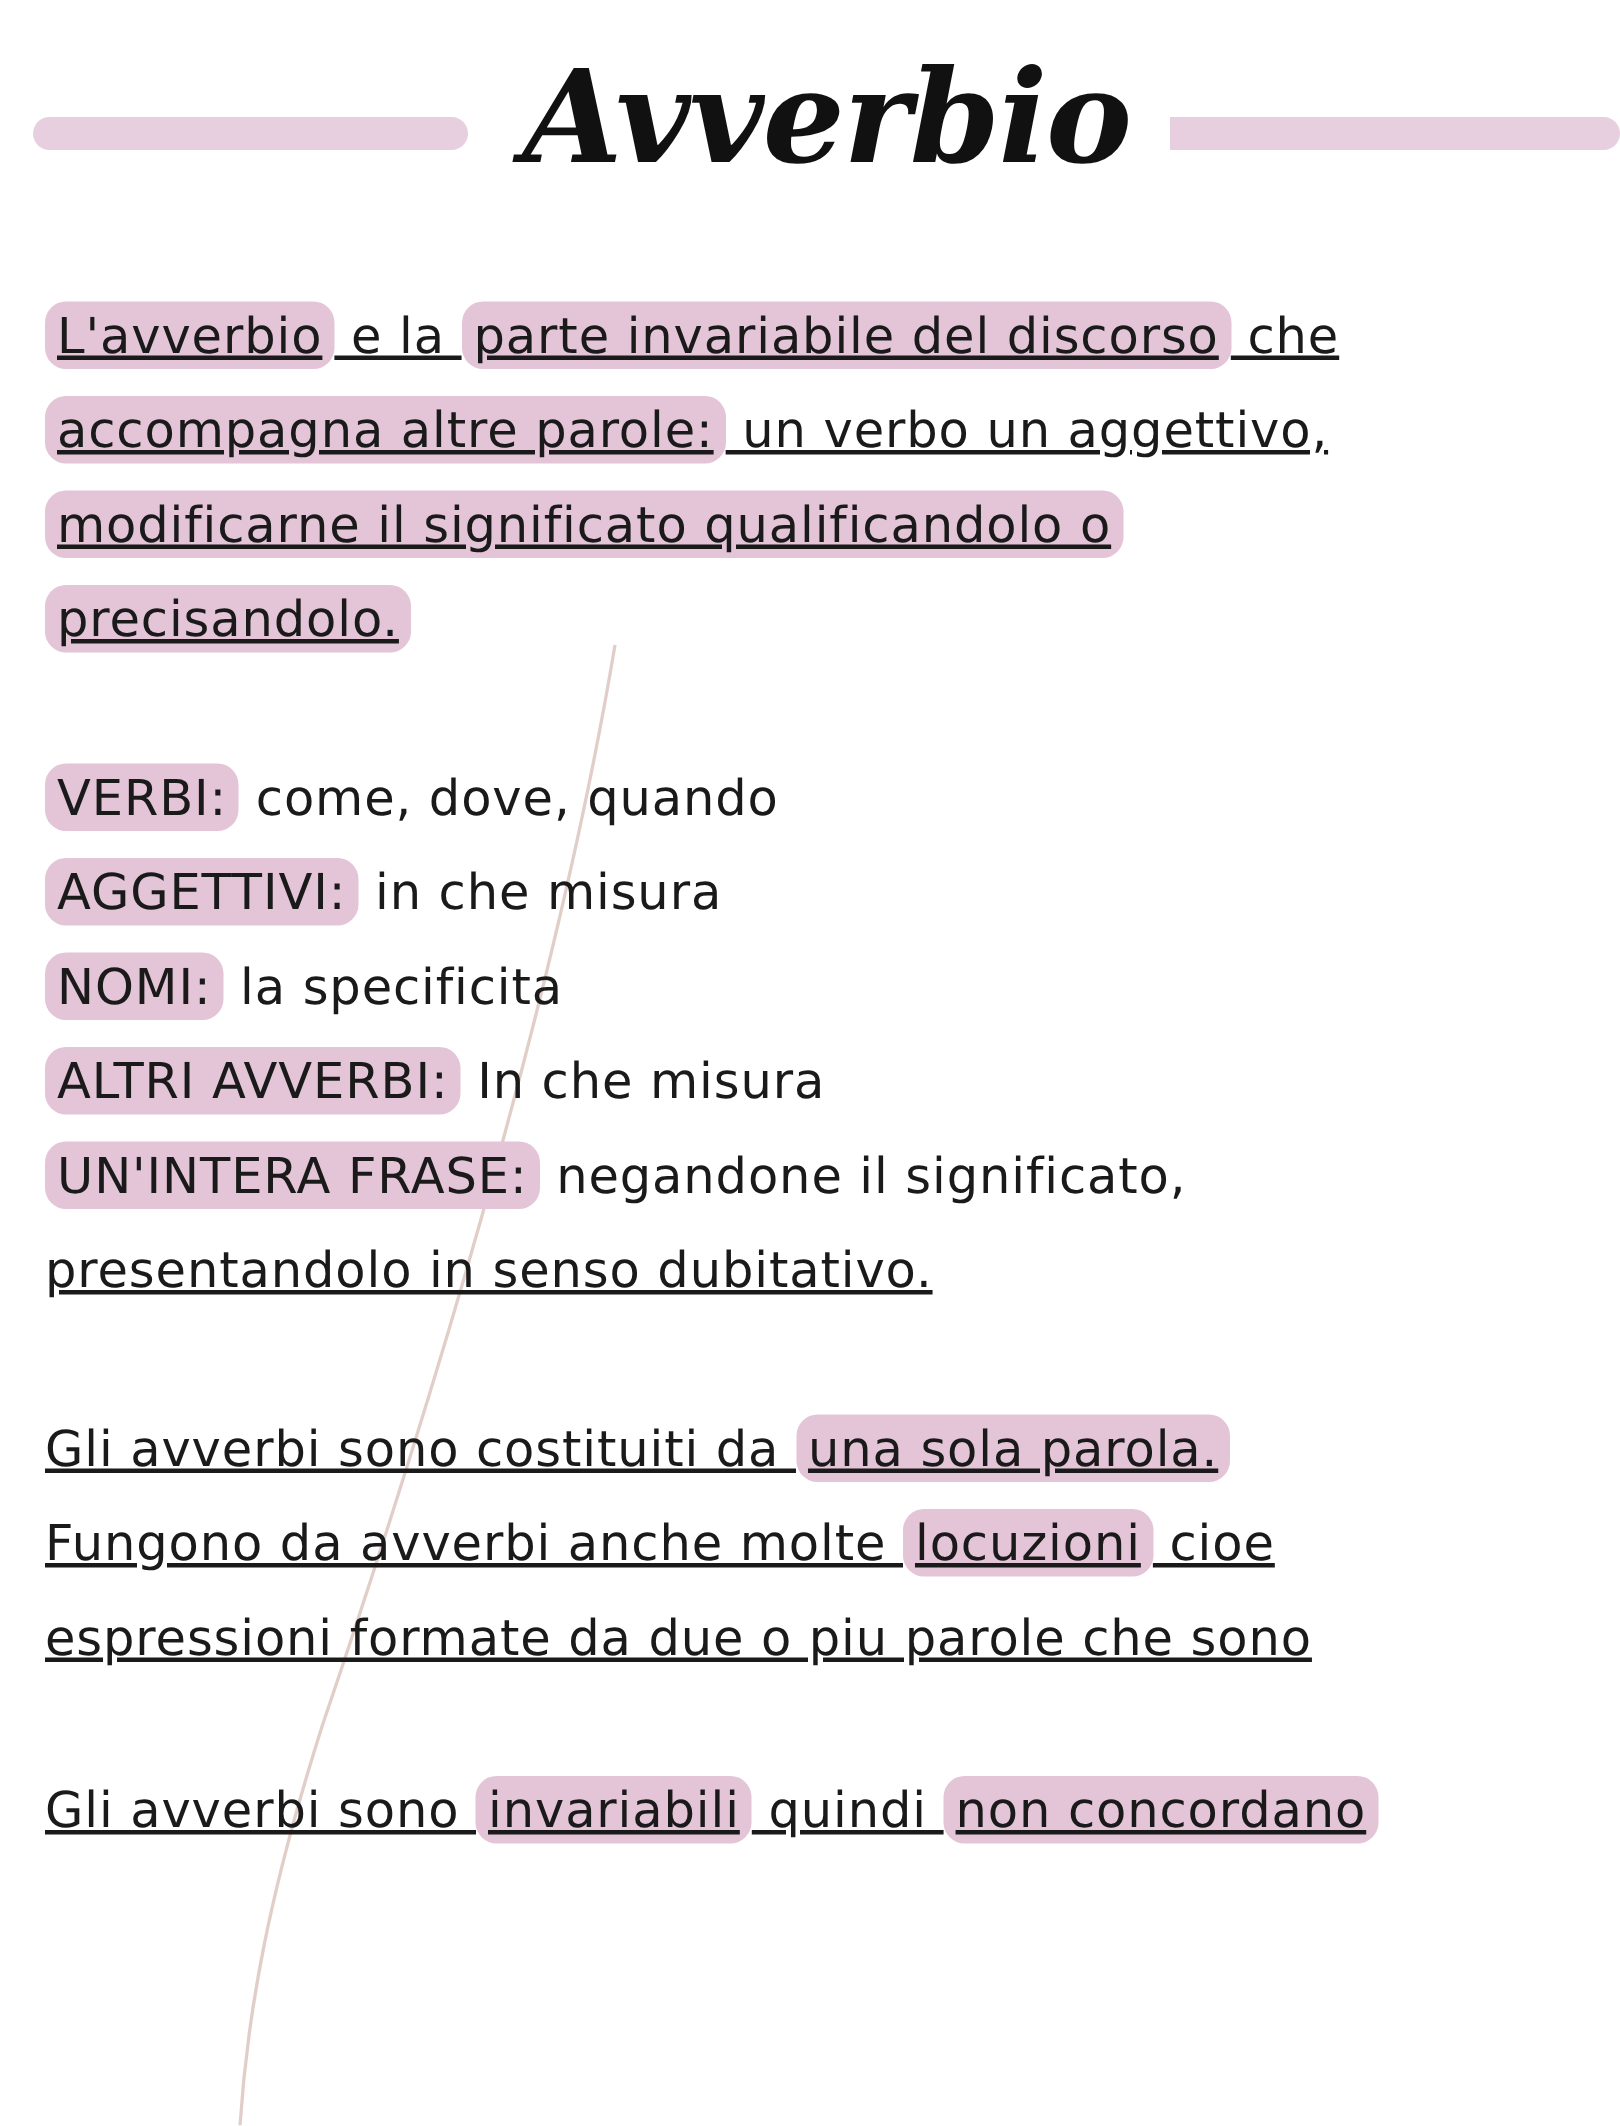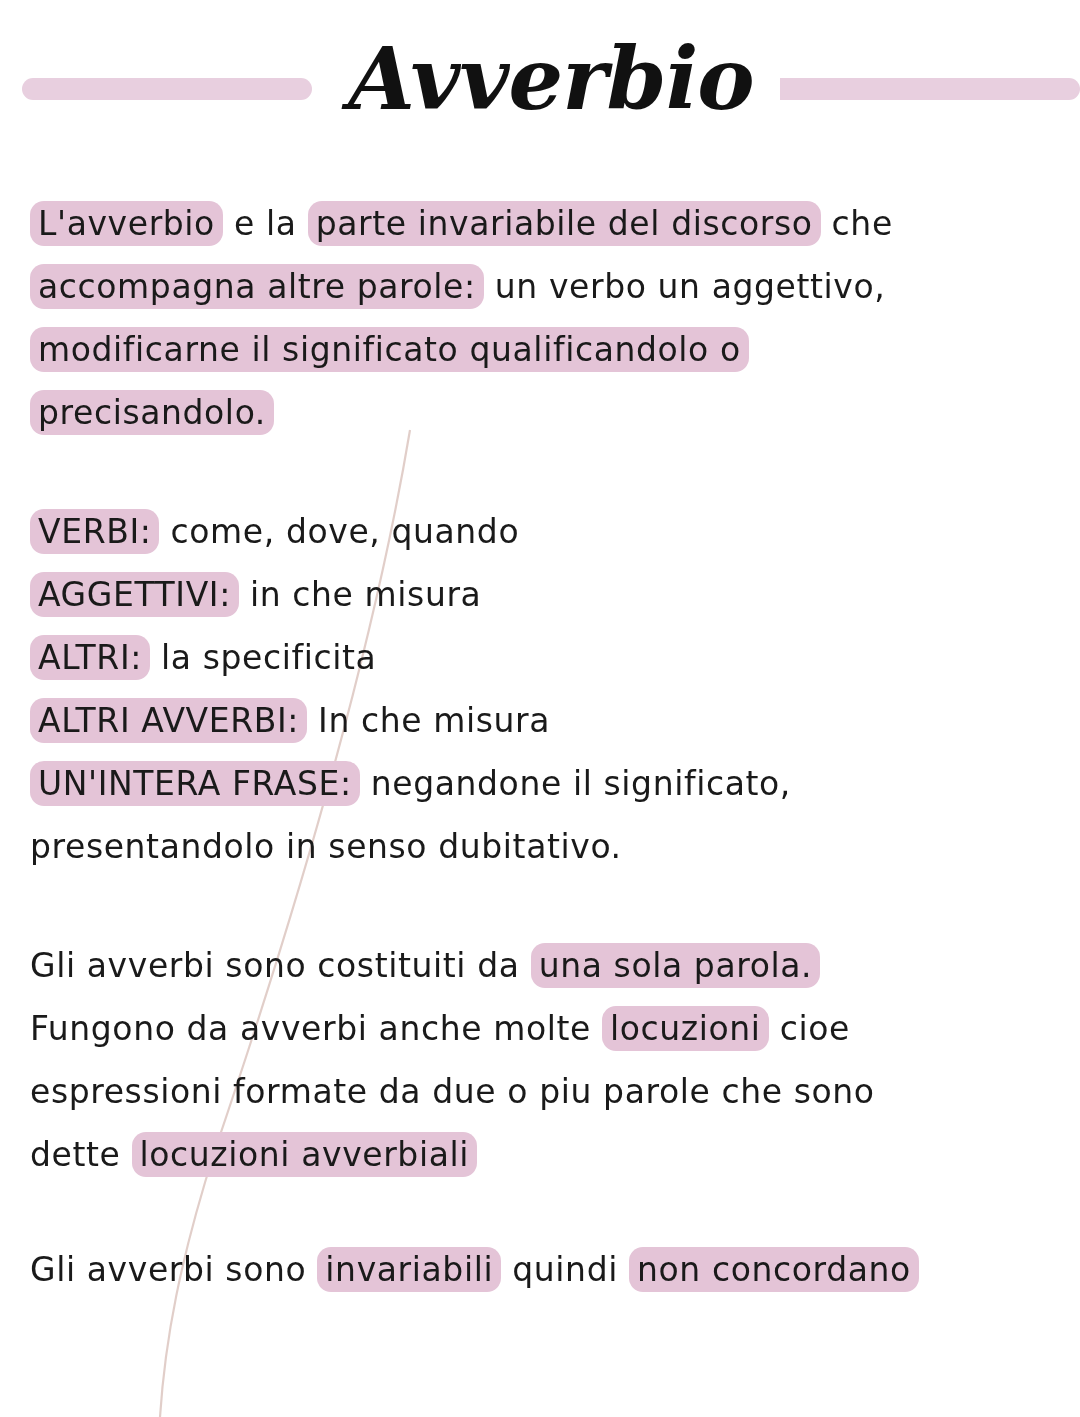--- a/index.html
+++ b/index.html
@@ -76,21 +76,21 @@
     background: #e4c4d7;
     border-radius: 14px;
     padding: 3px 8px;
     box-decoration-break: clone;
     -webkit-box-decoration-break: clone;
   }
 
   .list-line { display: block; white-space: nowrap; }
   .cat { font-weight: normal; }
 
-  .line { display: block; }
+  .line { display: block; text-decoration: underline; }
 </style>
 </head>
 <body>
 
 <svg class="pencil-curve" viewBox="0 0 1080 1417" preserveAspectRatio="none">
   <path d="M410 430 C 375 640, 300 900, 215 1150 C 180 1260, 165 1340, 160 1417" fill="none" stroke="#dcc6c0" stroke-width="2.2" opacity="0.85"></path>
 </svg>
 
 <div class="title-row">
   <div class="title-rule left"></div>
@@ -120,21 +120,21 @@
   <div class="para">
     <span class="list-line">
       <span class="hl cat">VERBI:</span>
       <span>come, dove, quando</span>
     </span>
     <span class="list-line">
       <span class="hl cat">AGGETTIVI:</span>
       <span>in che misura</span>
     </span>
     <span class="list-line">
-      <span class="hl cat">ALTRI:</span>
+      <span class="hl cat">NOMI:</span>
       <span>la specificita</span>
     </span>
     <span class="list-line">
       <span class="hl cat">ALTRI AVVERBI:</span>
       <span>In che misura</span>
     </span>
     <span class="list-line">
       <span class="hl cat">UN'INTERA FRASE:</span>
       <span>negandone il significato,</span>
     </span>
@@ -144,23 +144,20 @@
   <div class="spacer"></div>
 
   <div class="para">
     <span class="line">
       <span>Gli avverbi sono costituiti da </span><span class="hl">una sola parola.</span>
     </span>
     <span class="line">
       <span>Fungono da avverbi anche molte </span><span class="hl">locuzioni</span><span> cioe</span>
     </span>
     <span class="line">espressioni formate da due o piu parole che sono</span>
-    <span class="line">
-      <span>dette </span><span class="hl">locuzioni avverbiali</span>
-    </span>
   </div>
 
   <div class="spacer small"></div>
 
   <div class="para">
     <span class="line">
       <span>Gli avverbi sono </span><span class="hl">invariabili</span><span> quindi </span><span class="hl">non concordano</span>
     </span>
   </div>
 

